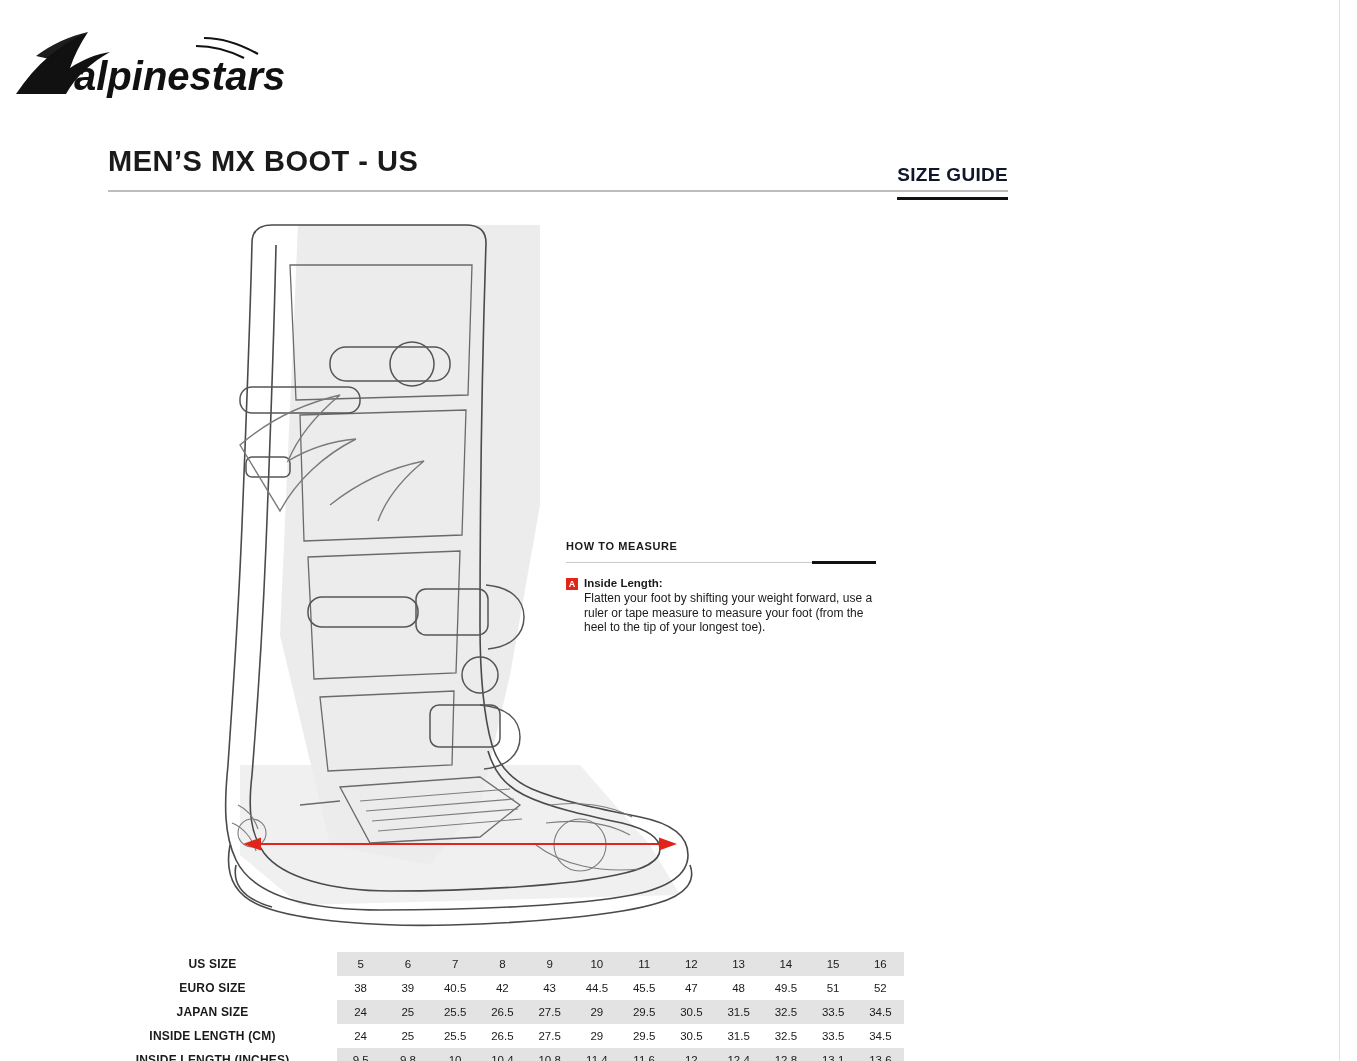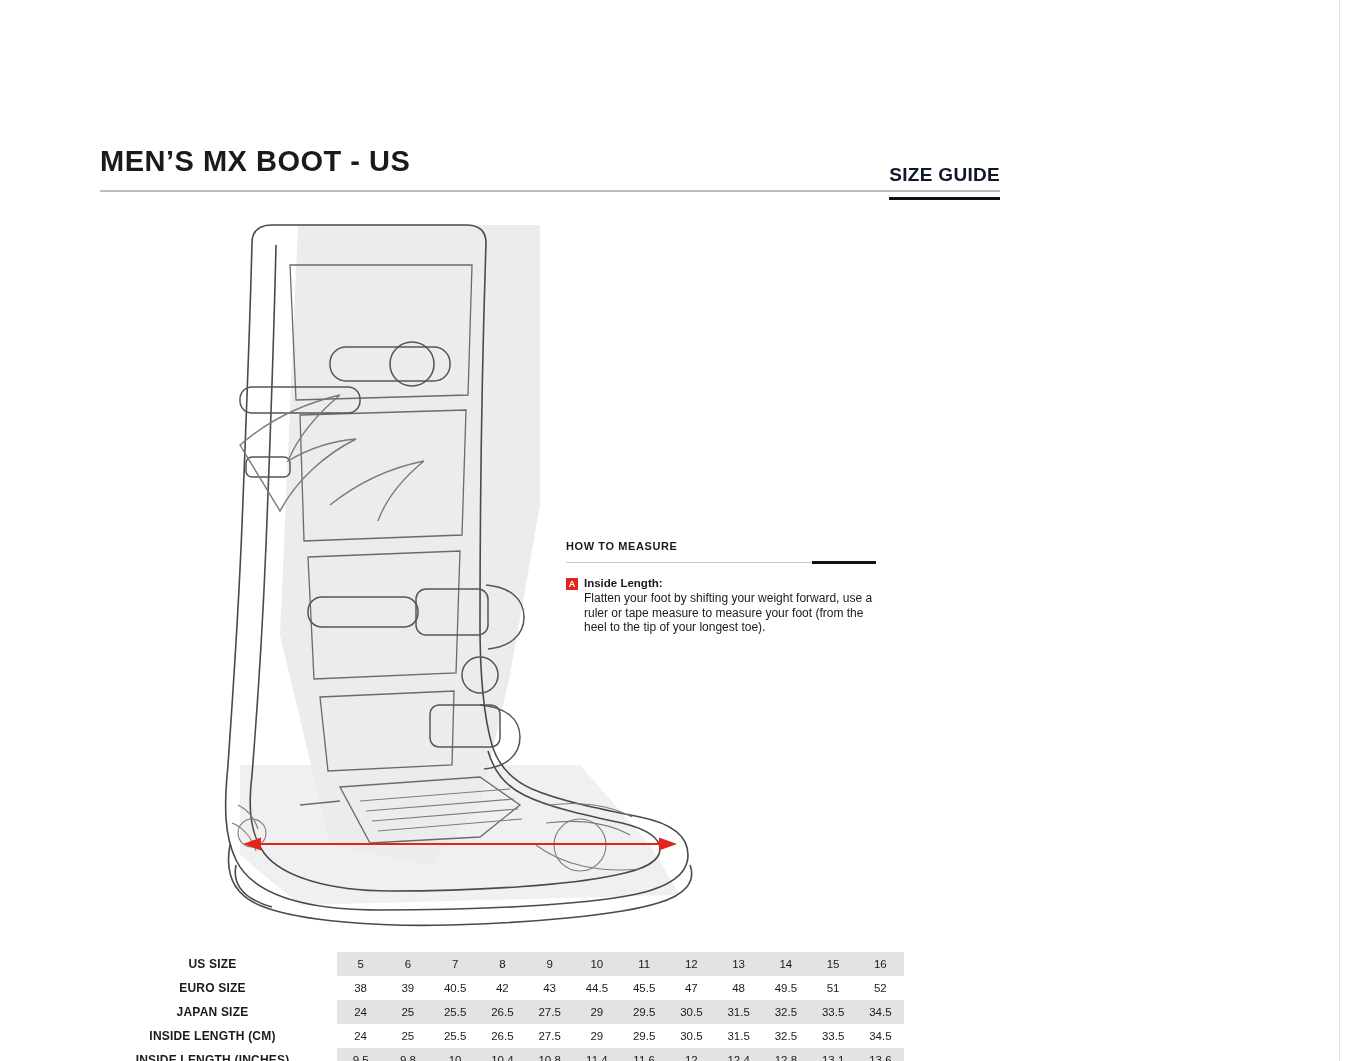--- a/index.html
+++ b/index.html
@@ -40,21 +40,21 @@
     left: 8px;
     top: 30px;
     width: 280px;
     height: 70px;
   }
   .logo svg { display: block; }
 
   
   .title-wrap {
     position: absolute;
-    left: 100px;
+    left: 108px;
     top: 145px;
     width: 900px;
   }
   .title {
     font-size: 29px;
     font-weight: bold;
     letter-spacing: 0.5px;
     color: #1a1a1a;
     margin: 0;
     padding-bottom: 12px;
@@ -186,20 +186,36 @@
     background: #fff;
   }
   tr.shade td:not(.rowhead) { background: #e3e3e3; }
   tr.plain td:not(.rowhead) { background: #ffffff; }
 </style>
 </head>
 <body>
 
 <div class="page">
 
+  <div class="logo">
+    <svg viewBox="0 0 280 70" width="280" height="70" aria-hidden="true">
+      <g fill="#111">
+
+        <path d="M8 78 C28 48 52 28 80 16 C72 28 66 40 62 52 C74 44 88 38 102 36 C84 46 68 60 58 78 Z" transform="translate(0,-14)"></path>
+        <path d="M28 30 C44 18 62 10 80 6 C66 14 54 24 46 34 Z" transform="translate(0,-4)" opacity="0.95"></path>
+      </g>
+      <g fill="#111" font-family="'Liberation Sans', sans-serif" font-style="italic" font-weight="bold" font-size="40">
+        <text x="66" y="60">alpinestars</text>
+      </g>
+      <g stroke="#111" stroke-width="2.2" fill="none">
+        <path d="M188 16 C204 16 220 20 236 28"></path>
+        <path d="M196 8 C214 8 232 14 250 24"></path>
+      </g>
+    </svg>
+  </div>
 
   <div class="title-wrap">
     <h1 class="title">MEN’S MX BOOT - US</h1>
     <div class="size-guide">SIZE GUIDE</div>
   </div>
 
   <div class="boot">
     <svg viewBox="0 0 580 730" width="580" height="730" aria-hidden="true">
 
       <path d="M118 20 L360 20 L360 300 L330 470 L300 600 L250 660 L150 640 L100 430 Z" fill="#e6e6e6" opacity="0.75"></path>

